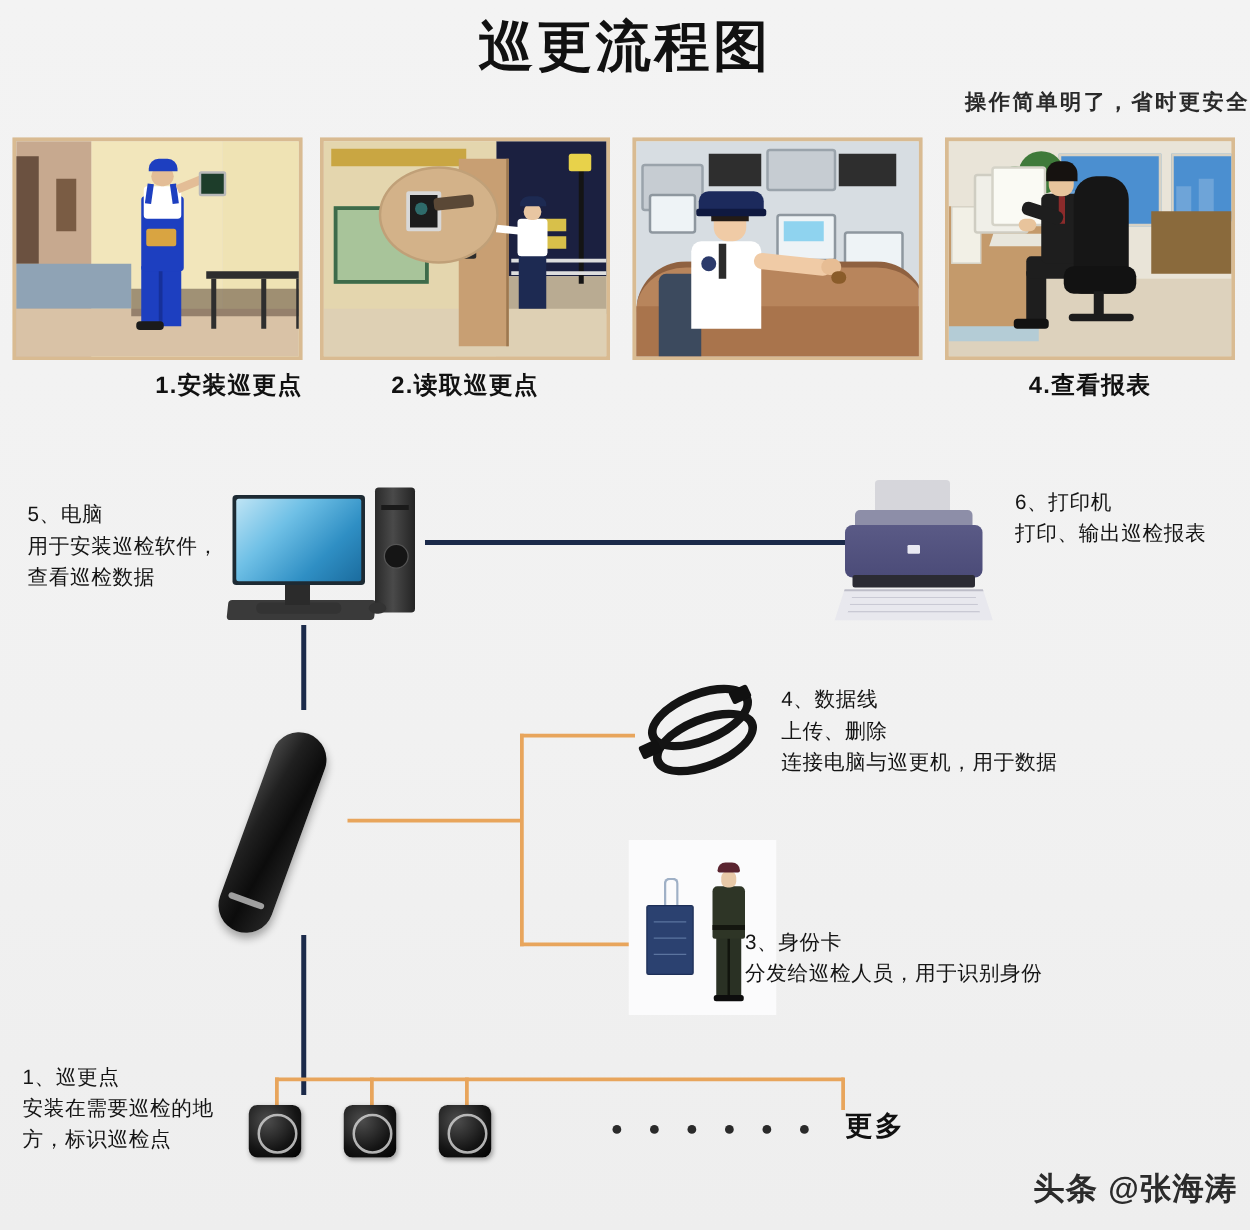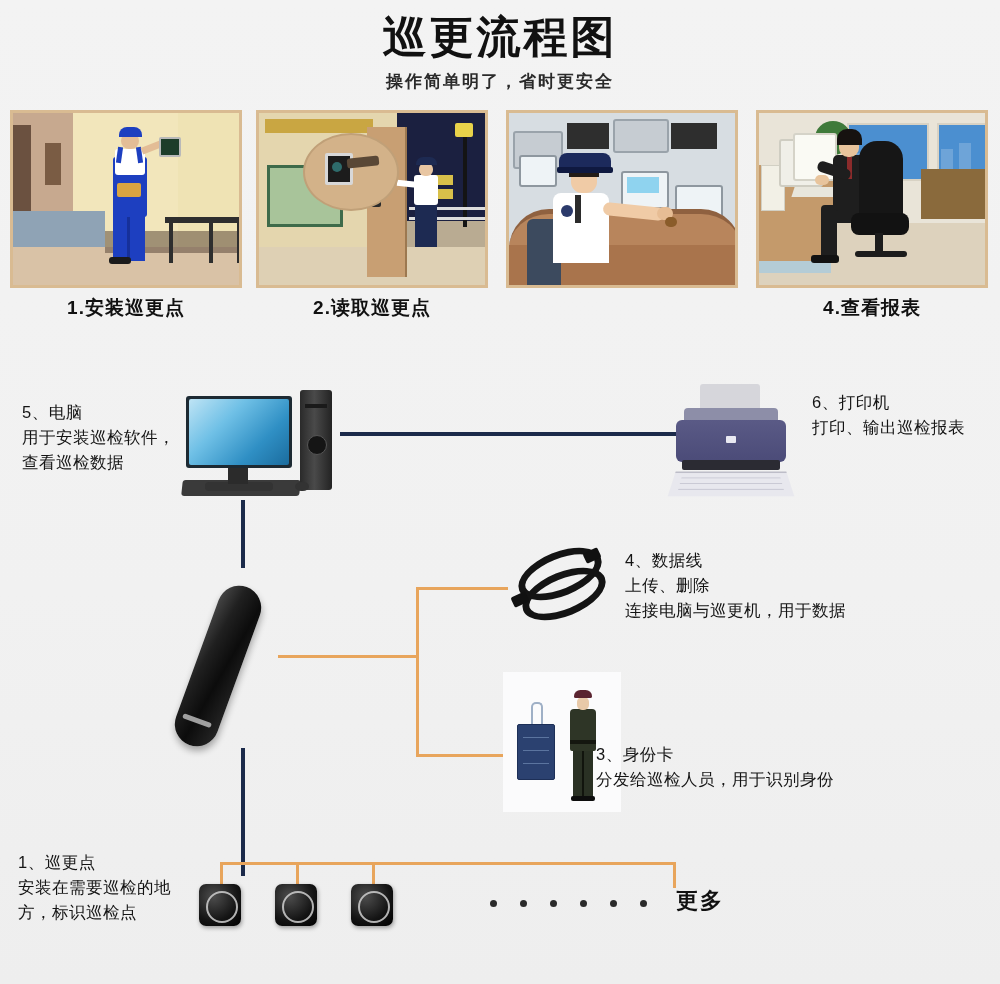--- a/index.html
+++ b/index.html
@@ -12,40 +12,40 @@
     overflow:hidden;
   }
   .page{position:relative;width:1000px;height:984px;background:linear-gradient(180deg,#f3f3f3 0%,#f1f1f1 60%,#eeeeee 100%);}
 
   
   .title{
     position:absolute;left:0;top:8px;width:1000px;text-align:center;
     font-size:44px;font-weight:bold;letter-spacing:3px;color:#111;
   }
   .subtitle{
-    position:absolute;left:0;top:70px;width:1000px;text-align:center;
+    position:absolute;left:0;top:70px;width:1000px;text-align:right;
     font-size:17px;font-weight:bold;letter-spacing:2px;color:#2a2a2a;
   }
 
   
   .photos{position:absolute;left:10px;top:110px;width:985px;height:180px;}
   .photo{
     position:absolute;top:0;width:232px;height:178px;
     border:3px solid #d9bb92;box-sizing:border-box;overflow:hidden;background:#e8e0d2;
   }
   .photo.p1{left:0;}
   .photo.p2{left:246px;}
   .photo.p3{left:496px;}
   .photo.p4{left:746px;}
   .pi{position:absolute;}
   .caption{
     position:absolute;top:295px;width:232px;text-align:center;
     font-size:19px;font-weight:bold;color:#111;letter-spacing:1px;
   }
-  .caption.c1{left:10px;}
+  .caption.c1{left:10px;text-align:right;}
   .caption.c2{left:256px;}
   .caption.c3{left:506px;}
   .caption.c4{left:756px;}
 
   
   .vline{position:absolute;background:#1b2a4a;width:4px;}
   .hline{position:absolute;background:#1b2a4a;height:4px;}
   .oline-v{position:absolute;background:#e8a55c;width:3px;}
   .oline-h{position:absolute;background:#e8a55c;height:3px;}
 
@@ -450,13 +450,14 @@
   <div class="dots">
     <span style="left:0;"></span>
       <span style="left:30px;"></span>
       <span style="left:60px;"></span>
     <span style="left:90px;"></span>
       <span style="left:120px;"></span>
       <span style="left:150px;"></span>
   </div>
   <div class="more">更多</div>
 
+  <div class="watermark">头条 @张海涛</div>
 </div>
 
 </body></html>

